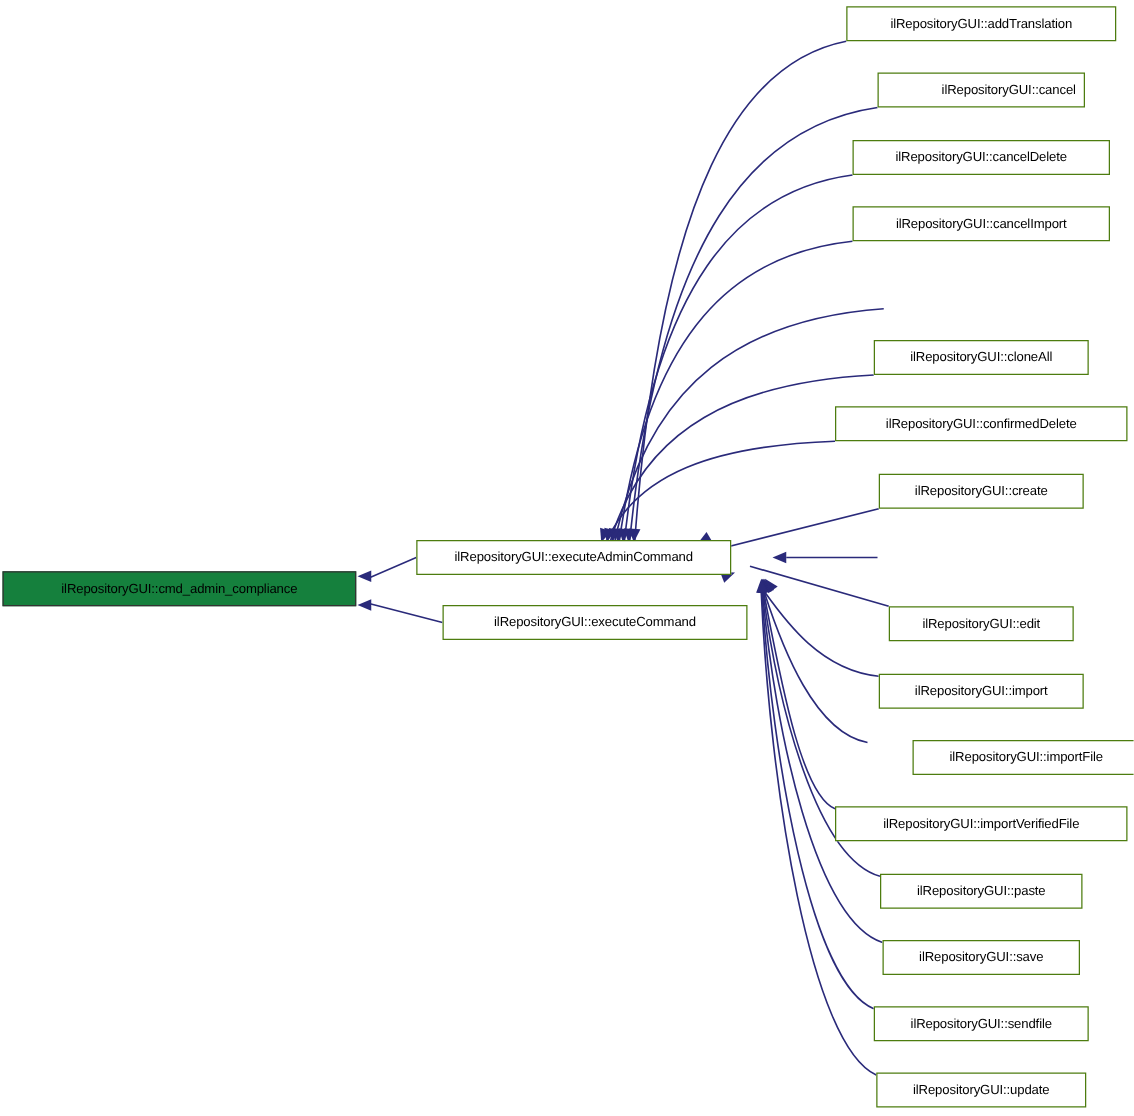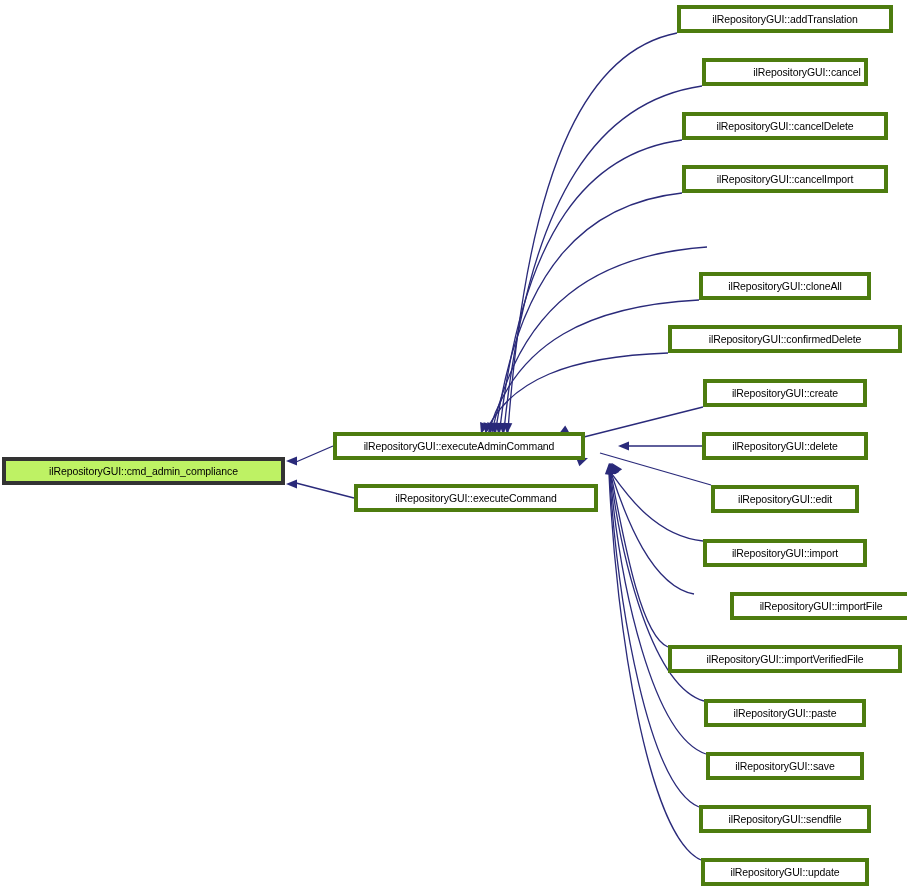--- a/index.html
+++ b/index.html
@@ -19,34 +19,34 @@
     position: absolute;
     left: 0;
     top: 0;
     width: 907px;
     height: 893px;
     pointer-events: none;
   }
   .node {
     position: absolute;
     box-sizing: border-box;
-    border: 4px solid #4d7c0f;
+    border: 1px solid #4d7c0f;
     background: #ffffff;
     color: #000000;
     font-size: 10.5px;
     line-height: 1;
     display: flex;
     align-items: center;
     justify-content: center;
     white-space: nowrap;
     letter-spacing: -0.1px;
     height: 28px;
   }
   .node.current {
-    background: #bef264;
+    background: #15803d;
     border-color: #333333;
   }
   .node-label {
     display: block;
   }
 </style>
 </head>
 <body>
 
 <div id="canvas">
@@ -113,23 +113,20 @@
     </div>
     <div class="node" style="left: 699px; top: 272px; width: 172px;">
       <span class="node-label">ilRepositoryGUI::cloneAll</span>
     </div>
     <div class="node" style="left: 668px; top: 325px; width: 234px;">
       <span class="node-label">ilRepositoryGUI::confirmedDelete</span>
     </div>
     <div class="node" style="left: 703px; top: 379px; width: 164px;">
       <span class="node-label">ilRepositoryGUI::create</span>
     </div>
-    <div class="node" style="left: 702px; top: 432px; width: 166px;">
-      <span class="node-label">ilRepositoryGUI::delete</span>
-    </div>
     <div class="node" style="left: 711px; top: 485px; width: 148px;">
       <span class="node-label">ilRepositoryGUI::edit</span>
     </div>
     <div class="node" style="left: 703px; top: 539px; width: 164px;">
       <span class="node-label">ilRepositoryGUI::import</span>
     </div>
     <div class="node" style="left: 694px; top: 592px; width: 182px; margin-left: 36px;">
       <span class="node-label">ilRepositoryGUI::importFile</span>
     </div>
     <div class="node" style="left: 668px; top: 645px; width: 234px;">

